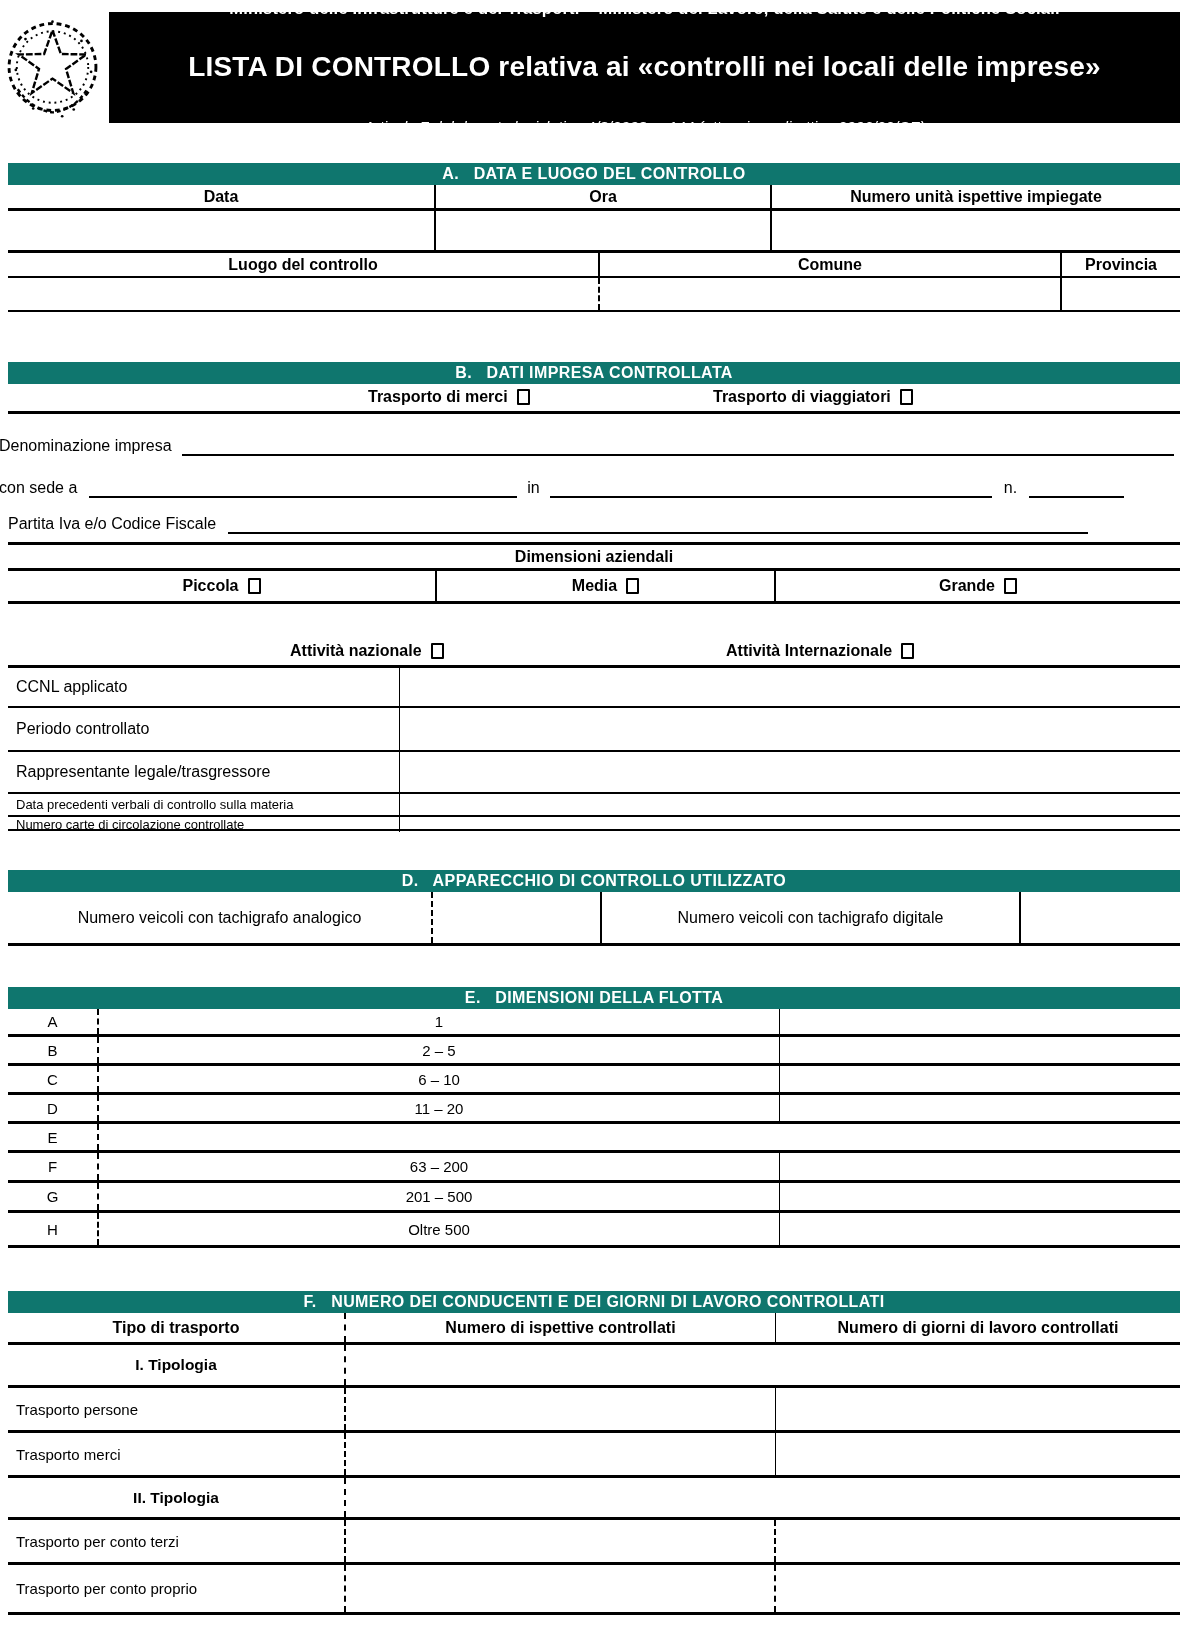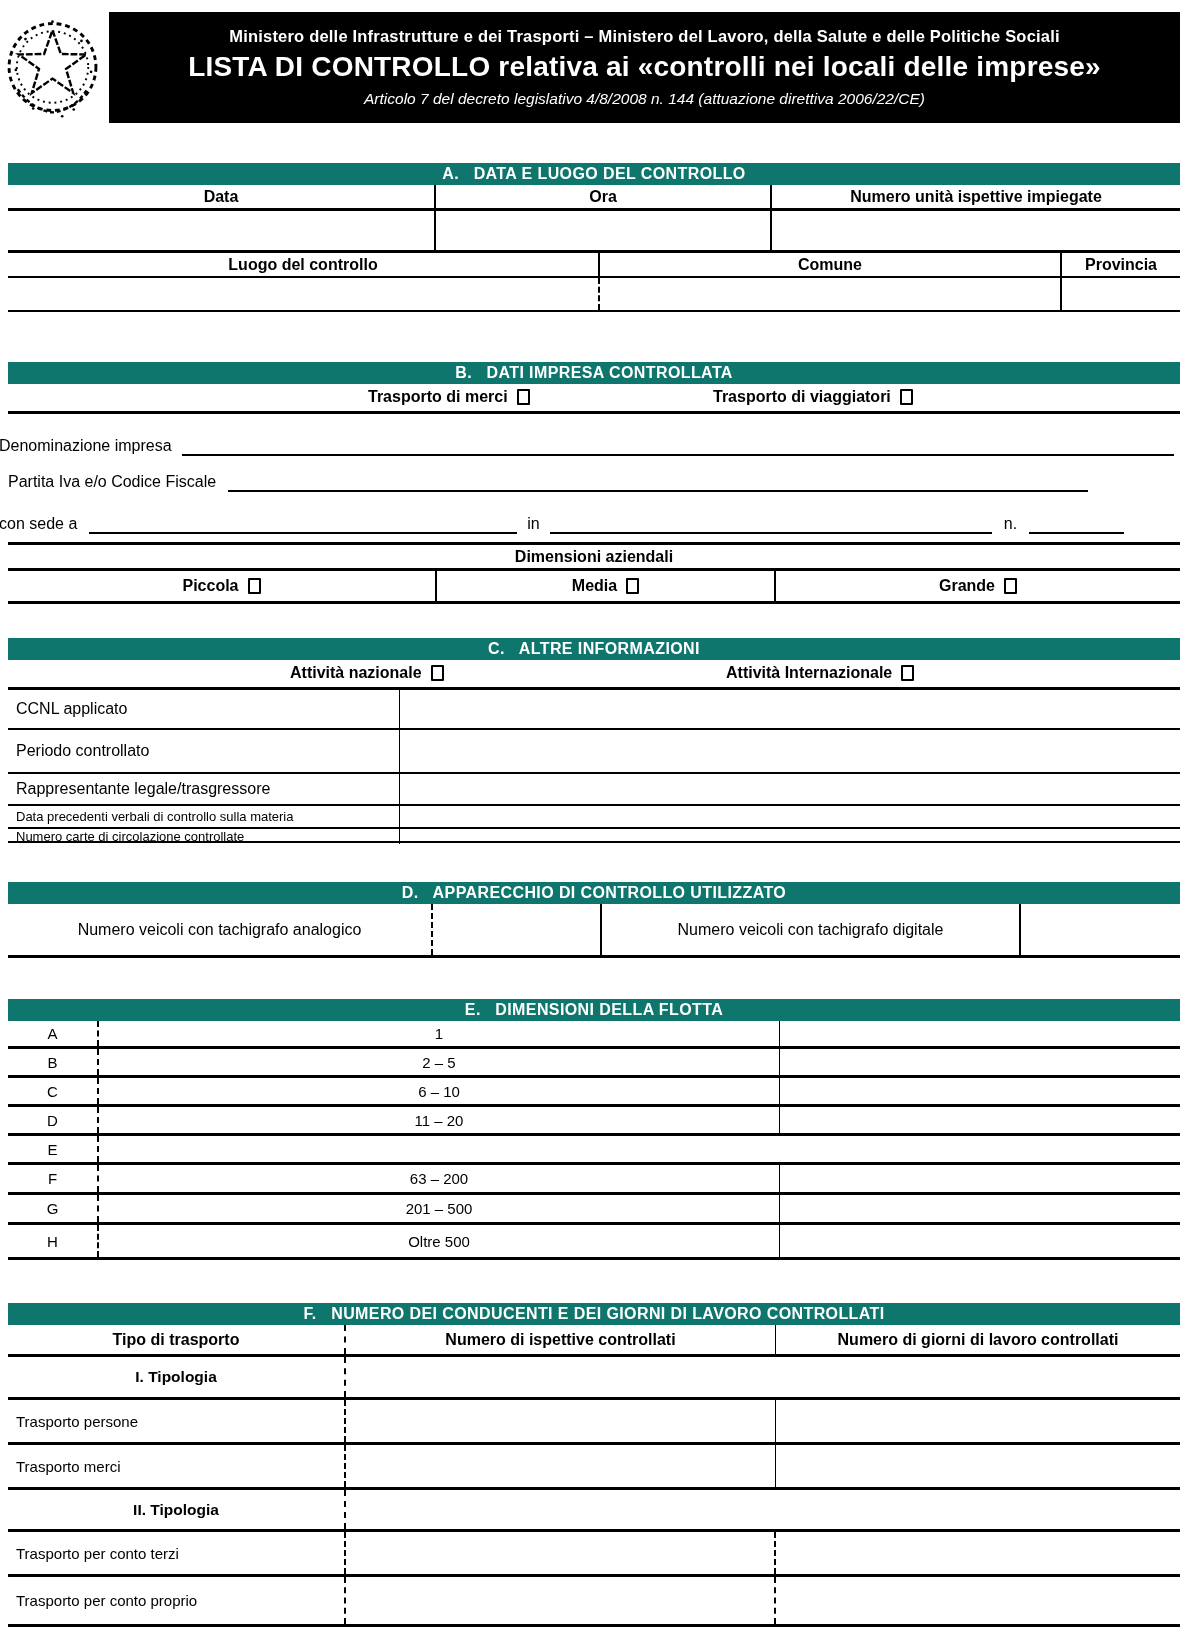--- a/index.html
+++ b/index.html
@@ -8,21 +8,21 @@
     position:relative; width:1186px; height:1641px; margin:0 auto;
     background:#ffffff; color:#000; overflow:hidden;
     font-family:"Liberation Sans", sans-serif;
   }
   
   .hdr { display:flex; margin:12px 6px 0 4px; }
   .emblem { width:97px; height:111px; flex:0 0 97px; }
   .hbox {
     flex:1; margin-left:8px; background:#000; color:#fff; height:111px;
     display:flex; flex-direction:column; justify-content:center; align-items:center;
-    padding:4px 10px; text-align:center;
+    padding:4px 10px; text-align:center;gap:28px;
   }
   .ministry { font-size:16.5px; font-weight:bold; letter-spacing:.2px; white-space:nowrap; }
   .doctitle { font-size:28px; font-weight:bold; margin-top:5px; letter-spacing:.2px; white-space:nowrap; }
   .subtitle { font-size:15.5px; font-style:italic; margin-top:7px; white-space:nowrap; }
   
   .sec { margin:0 6px 0 8px; }
   .bar {
     background:#0f766e; color:#fff; font-weight:bold; font-size:16px;
     text-align:center; height:22px; line-height:22px; letter-spacing:.4px; white-space:pre;
   }
@@ -115,32 +115,32 @@
     <div class="cbrow b3">
       <span class="cbitem" style="left:360px"><span>Trasporto di merci</span><span class="cb"></span></span>
       <span class="cbitem" style="left:705px"><span>Trasporto di viaggiatori</span><span class="cb"></span></span>
     </div>
 
     <div class="fline" style="margin-top:16px">
       <span class="lbl" style="margin-left:-9px">Denominazione impresa</span>
       <span class="ulgrow" style="margin:0 6px 0 10px"></span>
     </div>
 
-    <div class="fline" style="margin-top:10px">
-      <span class="lbl">Partita Iva e/o Codice Fiscale</span>
-      <span class="ul" style="width:860px; margin-left:12px"></span>
-    </div>
-
     <div class="fline" style="margin-top:16px">
       <span class="lbl" style="margin-left:-9px">con sede a</span>
       <span class="ul" style="width:428px; margin-left:12px"></span>
       <span class="lbl" style="margin-left:10px">in</span>
       <span class="ul" style="width:442px; margin-left:10px"></span>
       <span class="lbl" style="margin-left:12px">n.</span>
       <span class="ul" style="width:95px; margin-left:12px"></span>
+    </div>
+
+    <div class="fline" style="margin-top:10px">
+      <span class="lbl">Partita Iva e/o Codice Fiscale</span>
+      <span class="ul" style="width:860px; margin-left:12px"></span>
     </div>
 
     <div style="margin-top:8px; border-top:3px solid #000">
       <div class="cell hd b3" style="height:26px">Dimensioni aziendali</div>
       <div class="row b3" style="grid-template-columns:429px 339px 1fr; height:33px; font-weight:bold; font-size:16px">
         <div class="cell vr">
             <span>Piccola</span>
             <span class="cb"></span>
           </div>
         <div class="cell vr">
@@ -149,34 +149,33 @@
           </div>
         <div class="cell">
             <span>Grande</span>
             <span class="cb"></span>
           </div>
       </div>
     </div>
   </div>
 
   <div class="sec" style="margin-top:34px">
-    <div class="bar">C.   ALTRE INFORMAZIONI</div>
     <div class="cbrow b3">
       <span class="cbitem" style="left:282px"><span>Attività nazionale</span><span class="cb"></span></span>
       <span class="cbitem" style="left:718px"><span>Attività Internazionale</span><span class="cb"></span></span>
     </div>
     <div class="row b2 crow" style="grid-template-columns:392px 1fr; height:40px">
       <div class="cell l vrt">CCNL applicato</div>
       <div class="cell"></div>
     </div>
     <div class="row b2 crow" style="grid-template-columns:392px 1fr; height:44px">
       <div class="cell l vrt">Periodo controllato</div>
       <div class="cell"></div>
     </div>
-    <div class="row b2 crow" style="grid-template-columns:392px 1fr; height:32px">
+    <div class="row b2 crow" style="grid-template-columns:392px 1fr; height:42px">
       <div class="cell l vrt">Rappresentante legale/trasgressore</div>
       <div class="cell"></div>
     </div>
     <div class="row b2 crow small" style="grid-template-columns:392px 1fr; height:23px">
       <div class="cell l vrt">Data precedenti verbali di controllo sulla materia</div>
       <div class="cell"></div>
     </div>
     <div class="row b2 crow small" style="grid-template-columns:392px 1fr; height:14px">
       <div class="cell l vrt">Numero carte di circolazione controllate</div>
       <div class="cell"></div>

